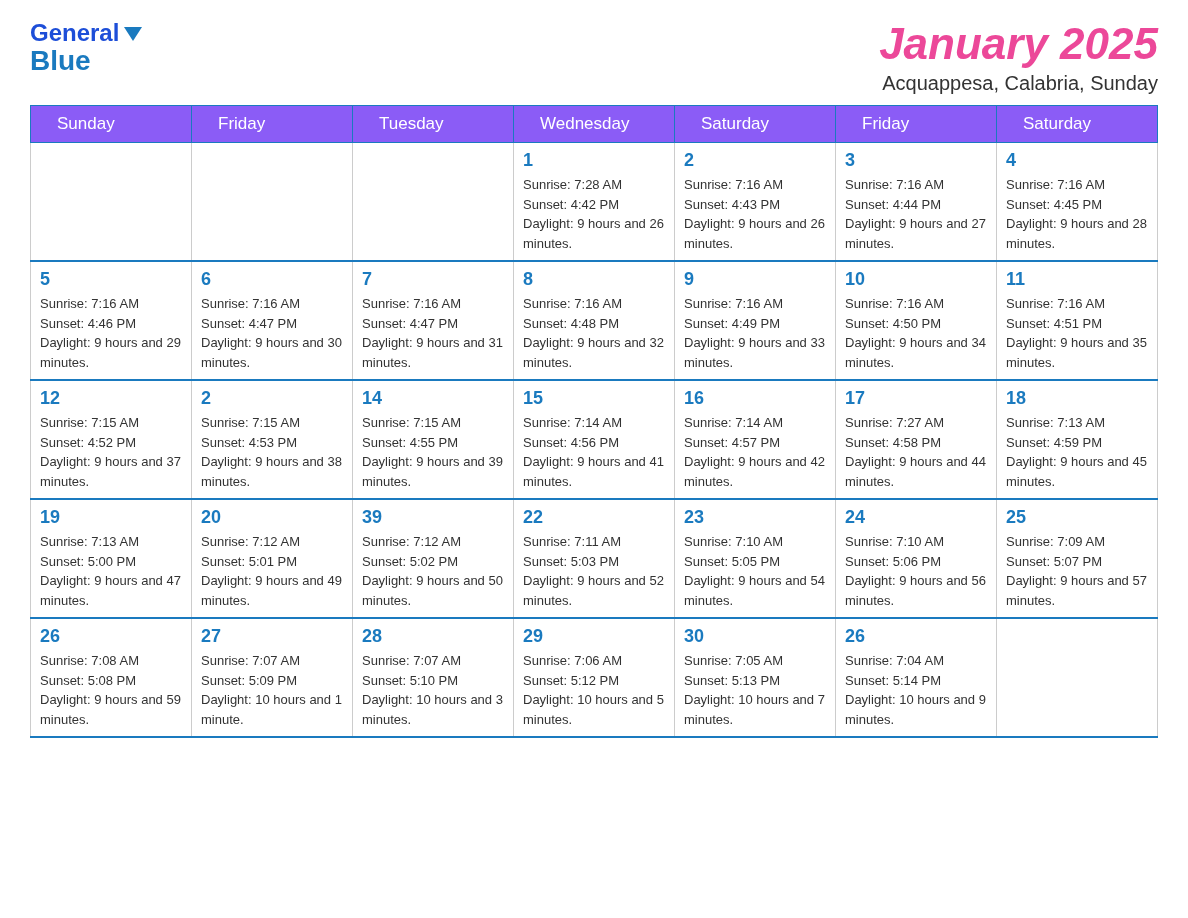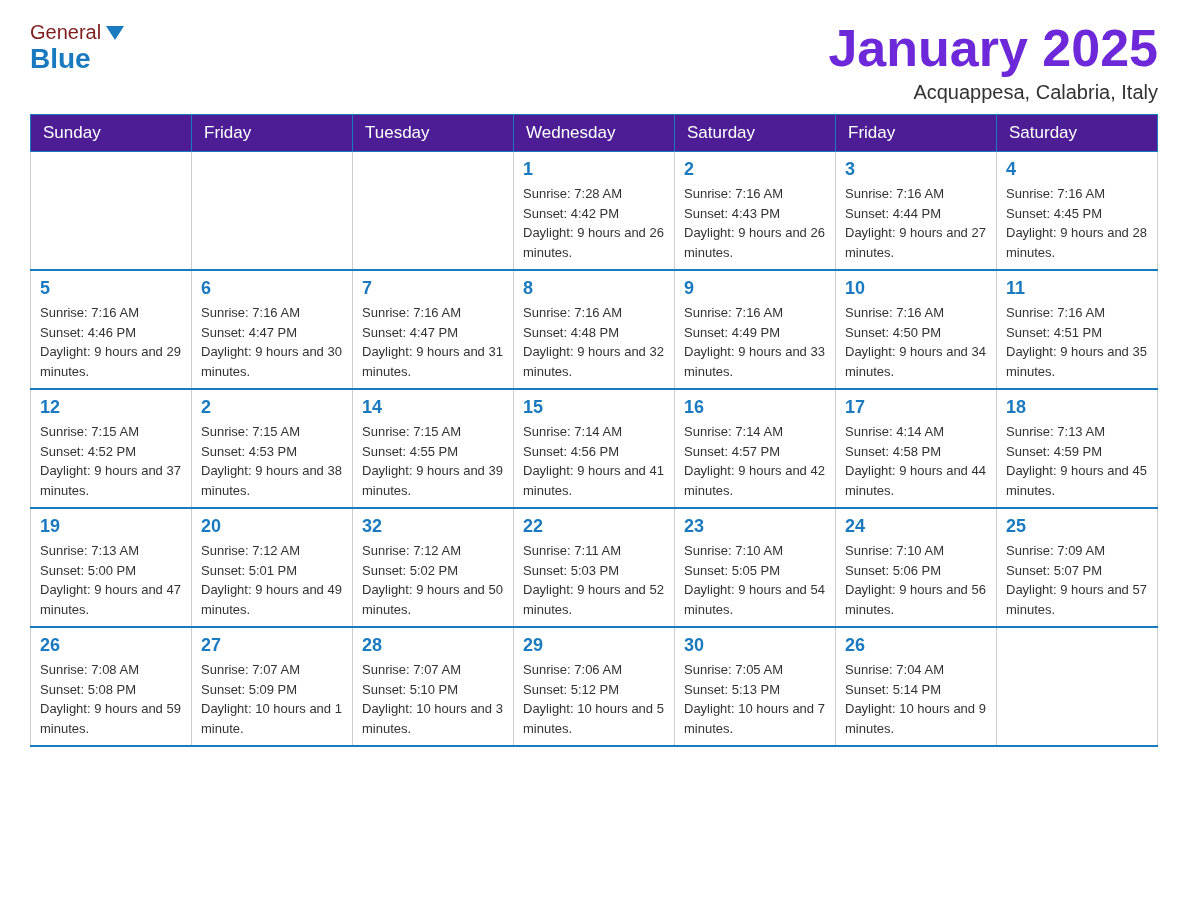--- a/index.html
+++ b/index.html
@@ -18,41 +18,42 @@
       margin-bottom: 10px;
     }
     .logo-line1 {
       display: flex;
       align-items: center;
     }
     .title-block {
       text-align: right;
     }
     .title-block h1 {
-      font-size: 52px;
+      font-size: 44px;
       font-weight: bold;
-      color: #6d28d9;
+      color: #ec4899;
       line-height: 1.1;
+      font-style: italic;
     }
     .title-block .subtitle {
       font-size: 20px;
       color: #333;
       margin-top: 4px;
     }
     .calendar {
       width: 100%;
       border-collapse: collapse;
       margin-top: 8px;
     }
     .calendar thead th {
-      background-color: #4c1d95;
+      background-color: #8b5cf6;
       color: #fff;
       font-size: 17px;
       font-weight: normal;
-      padding: 8px 12px;
+      padding: 8px 26px;
       text-align: left;
       border: 1px solid #1a7abf;
     }
     .calendar tbody td {
       vertical-align: top;
       border: 1px solid #ccc;
       padding: 7px 9px;
       width: 14.28%;
       min-height: 100px;
     }
@@ -67,21 +68,21 @@
       margin-bottom: 4px;
     }
     .day-info {
       font-size: 13px;
       color: #333;
       line-height: 1.5;
     }
     .empty-cell {
       background: #fff;
     }
-    .general-text { color: #7f1d1d; font-size: 20px; font-weight: normal; }
+    .general-text { color: #1d4ed8; font-size: 24px; font-weight: bold; }
     .blue-text { color: #1a7abf; font-size: 28px; font-weight: bold; text-align: right; }
     .logo-container {
       display: flex;
       flex-direction: column;
       line-height: 1.1;
     }
   </style>
 </head>
 <body>
 
@@ -93,21 +94,21 @@
         <polygon points="2,4 20,4 11,18" fill="#1a7abf"></polygon>
       </svg>
     </div>
     <div>
       <span class="blue-text">Blue</span>
     </div>
   </div>
 
   <div class="title-block">
     <h1>January 2025</h1>
-    <div class="subtitle">Acquappesa, Calabria, Italy</div>
+    <div class="subtitle">Acquappesa, Calabria, Sunday</div>
   </div>
 </div>
 
 <table class="calendar">
   <thead>
     <tr>
     <th>Sunday</th>
         <th>Friday</th>
         <th>Tuesday</th>
         <th>Wednesday</th>
@@ -232,21 +233,21 @@
         </td>
         <td>
           <span class="day-number">16</span>
           <div class="day-info">Sunrise: 7:14 AM
 Sunset: 4:57 PM
 Daylight: 9 hours
 and 42 minutes.</div>
         </td>
         <td>
           <span class="day-number">17</span>
-          <div class="day-info">Sunrise: 4:14 AM
+          <div class="day-info">Sunrise: 7:27 AM
 Sunset: 4:58 PM
 Daylight: 9 hours
 and 44 minutes.</div>
         </td>
         <td>
           <span class="day-number">18</span>
           <div class="day-info">Sunrise: 7:13 AM
 Sunset: 4:59 PM
 Daylight: 9 hours
 and 45 minutes.</div>
@@ -261,21 +262,21 @@
 and 47 minutes.</div>
         </td>
         <td>
           <span class="day-number">20</span>
           <div class="day-info">Sunrise: 7:12 AM
 Sunset: 5:01 PM
 Daylight: 9 hours
 and 49 minutes.</div>
         </td>
         <td>
-          <span class="day-number">32</span>
+          <span class="day-number">39</span>
           <div class="day-info">Sunrise: 7:12 AM
 Sunset: 5:02 PM
 Daylight: 9 hours
 and 50 minutes.</div>
         </td>
         <td>
           <span class="day-number">22</span>
           <div class="day-info">Sunrise: 7:11 AM
 Sunset: 5:03 PM
 Daylight: 9 hours

